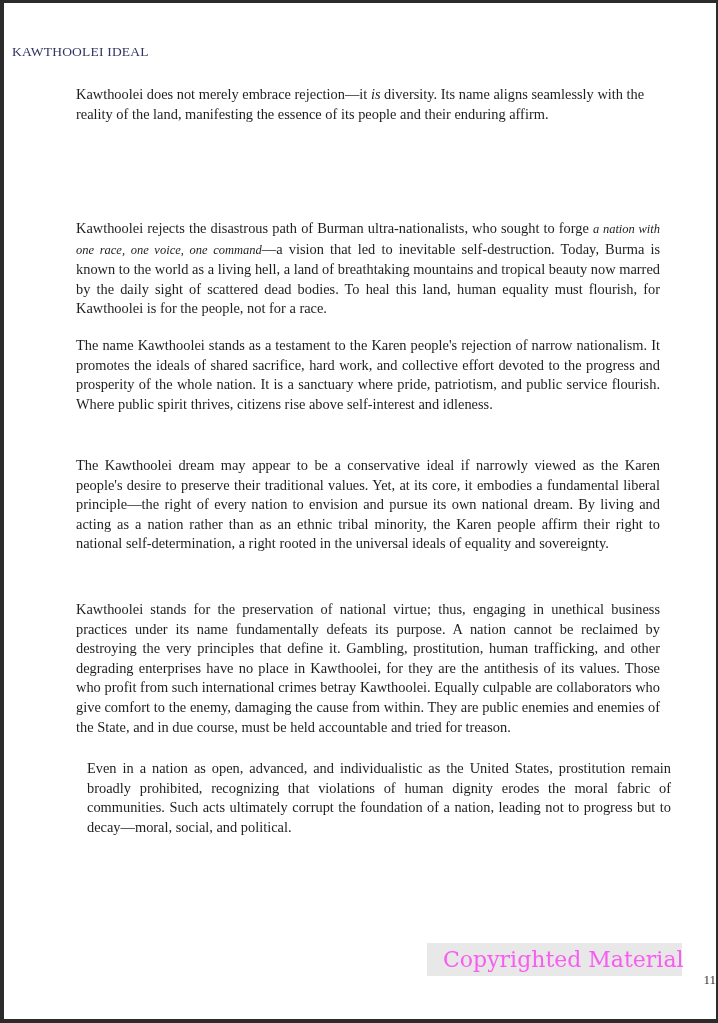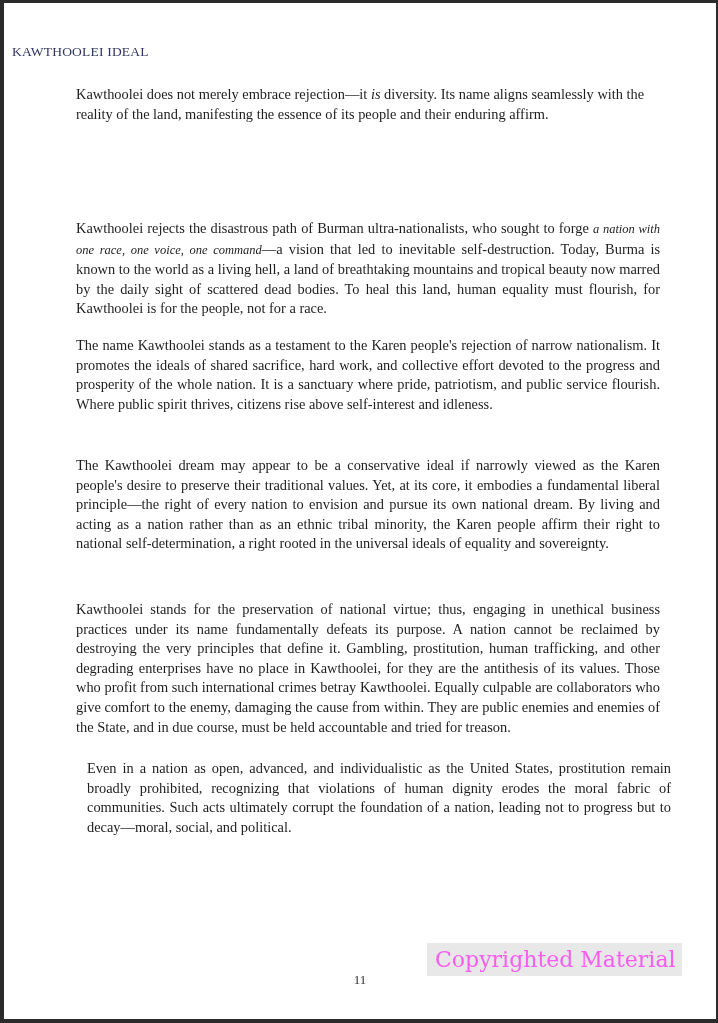--- a/index.html
+++ b/index.html
@@ -69,30 +69,30 @@
       position: absolute;
       left: 423px;
       top: 940px;
       width: 255px;
       height: 33px;
       background: #e8e8e8;
       color: #f95cf0;
       font-family: "DejaVu Serif", "Liberation Serif", serif;
       font-size: 22px;
       line-height: 33px;
-      padding-left: 8px;
+      padding-left: 16px;
       box-sizing: border-box;
       white-space: nowrap;
     }
     .page-number {
       position: absolute;
       top: 969px;
       left: 0;
       width: 712px;
-      text-align: center;
+      text-align: right;
       font-size: 13px;
       color: #333;
     }
   </style>
 </head>
 <body>
 
 <div class="page">
 
   <div class="running-head">KAWTHOOLEI IDEAL</div>

